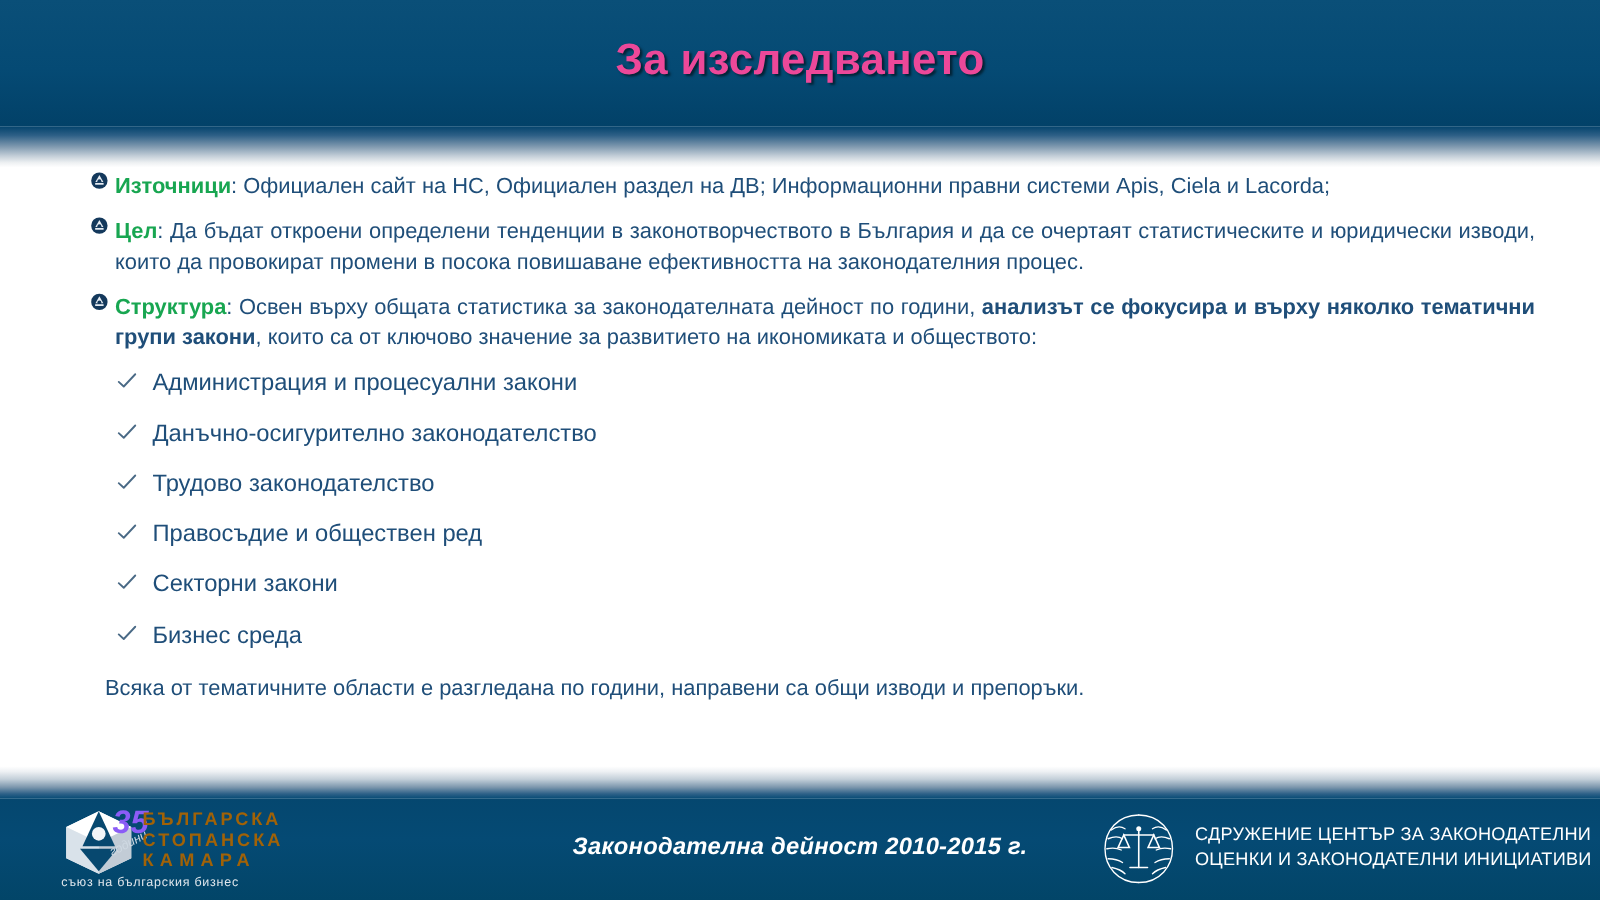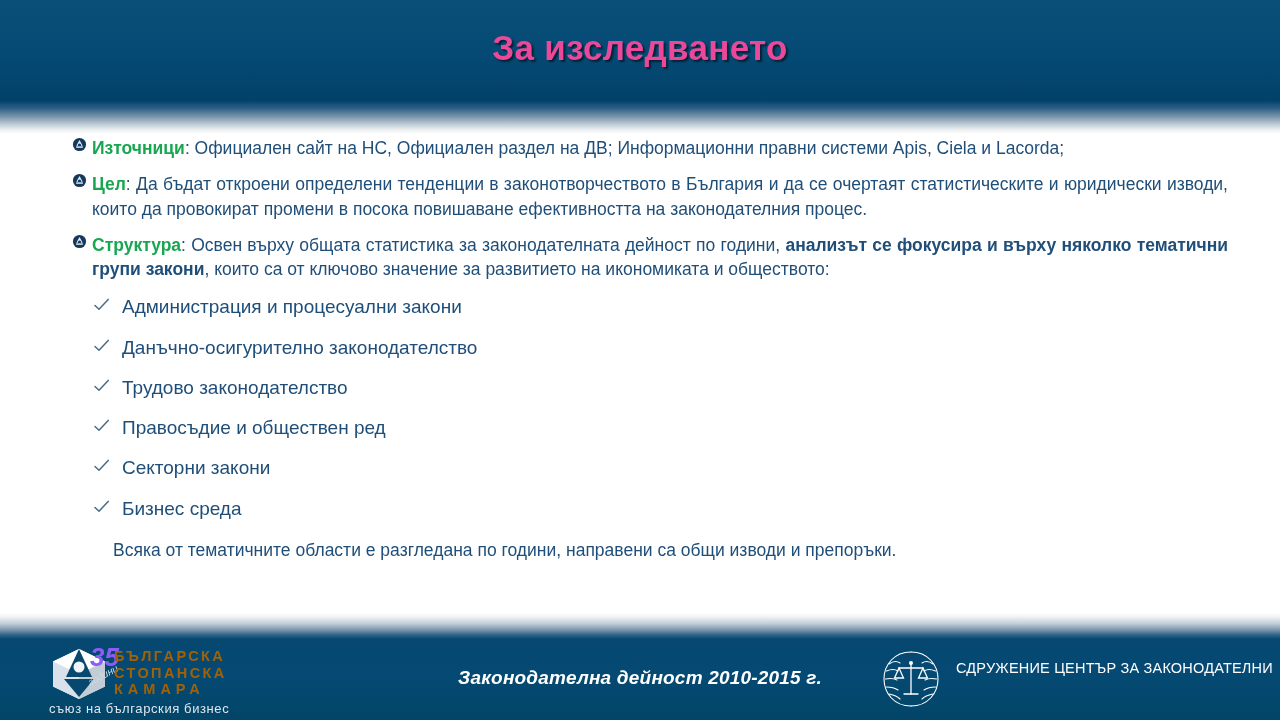--- a/index.html
+++ b/index.html
@@ -123,21 +123,21 @@
     left: 93px;
     top: 0px;
     width: 17px;
     height: 17px;
     color: #4a6a86;
   }
   .check-icon svg { display: block; }
 
   .closing-line {
     margin-top: 19px;
-    padding-left: 113px;
+    padding-left: 84px;
     font-size: 17.5px;
     color: #1f4e79;
     line-height: 1.2;
   }
 
   
   .footer-fade {
     position: absolute;
     left: 0;
     top: 613px;
@@ -200,21 +200,21 @@
     line-height: 16.5px;
     white-space: nowrap;
   }
   .bia-words .w3 { letter-spacing: 5px; }
   .bia-tagline {
     position: absolute;
     left: 1px;
     top: 53px;
     width: 208px;
     color: #dfe6ec;
-    font-size: 13px;
+    font-size: 10px;
     letter-spacing: 0.6px;
     white-space: nowrap;
   }
   .bia-35 {
     position: absolute;
     left: 42px;
     top: -4px;
     color: #8b5cf6;
     font-size: 26px;
     font-weight: bold;
@@ -408,16 +408,17 @@
           <line x1="19" y1="20" x2="43" y2="20"></line>
           <path d="M19 20 L14.5 30 L23.5 30 Z"></path>
           <path d="M43 20 L38.5 30 L47.5 30 Z"></path>
           <line x1="24" y1="46" x2="38" y2="46"></line>
         </g>
         <circle cx="31" cy="15" r="2" fill="#ffffff"></circle>
       </svg>
     </span>
     <span class="cz-text">
       <span>СДРУЖЕНИЕ ЦЕНТЪР ЗА ЗАКОНОДАТЕЛНИ</span><br>
+      <span>ОЦЕНКИ И ЗАКОНОДАТЕЛНИ ИНИЦИАТИВИ</span>
     </span>
   </div>
 
 </div>
 
 </body></html>

